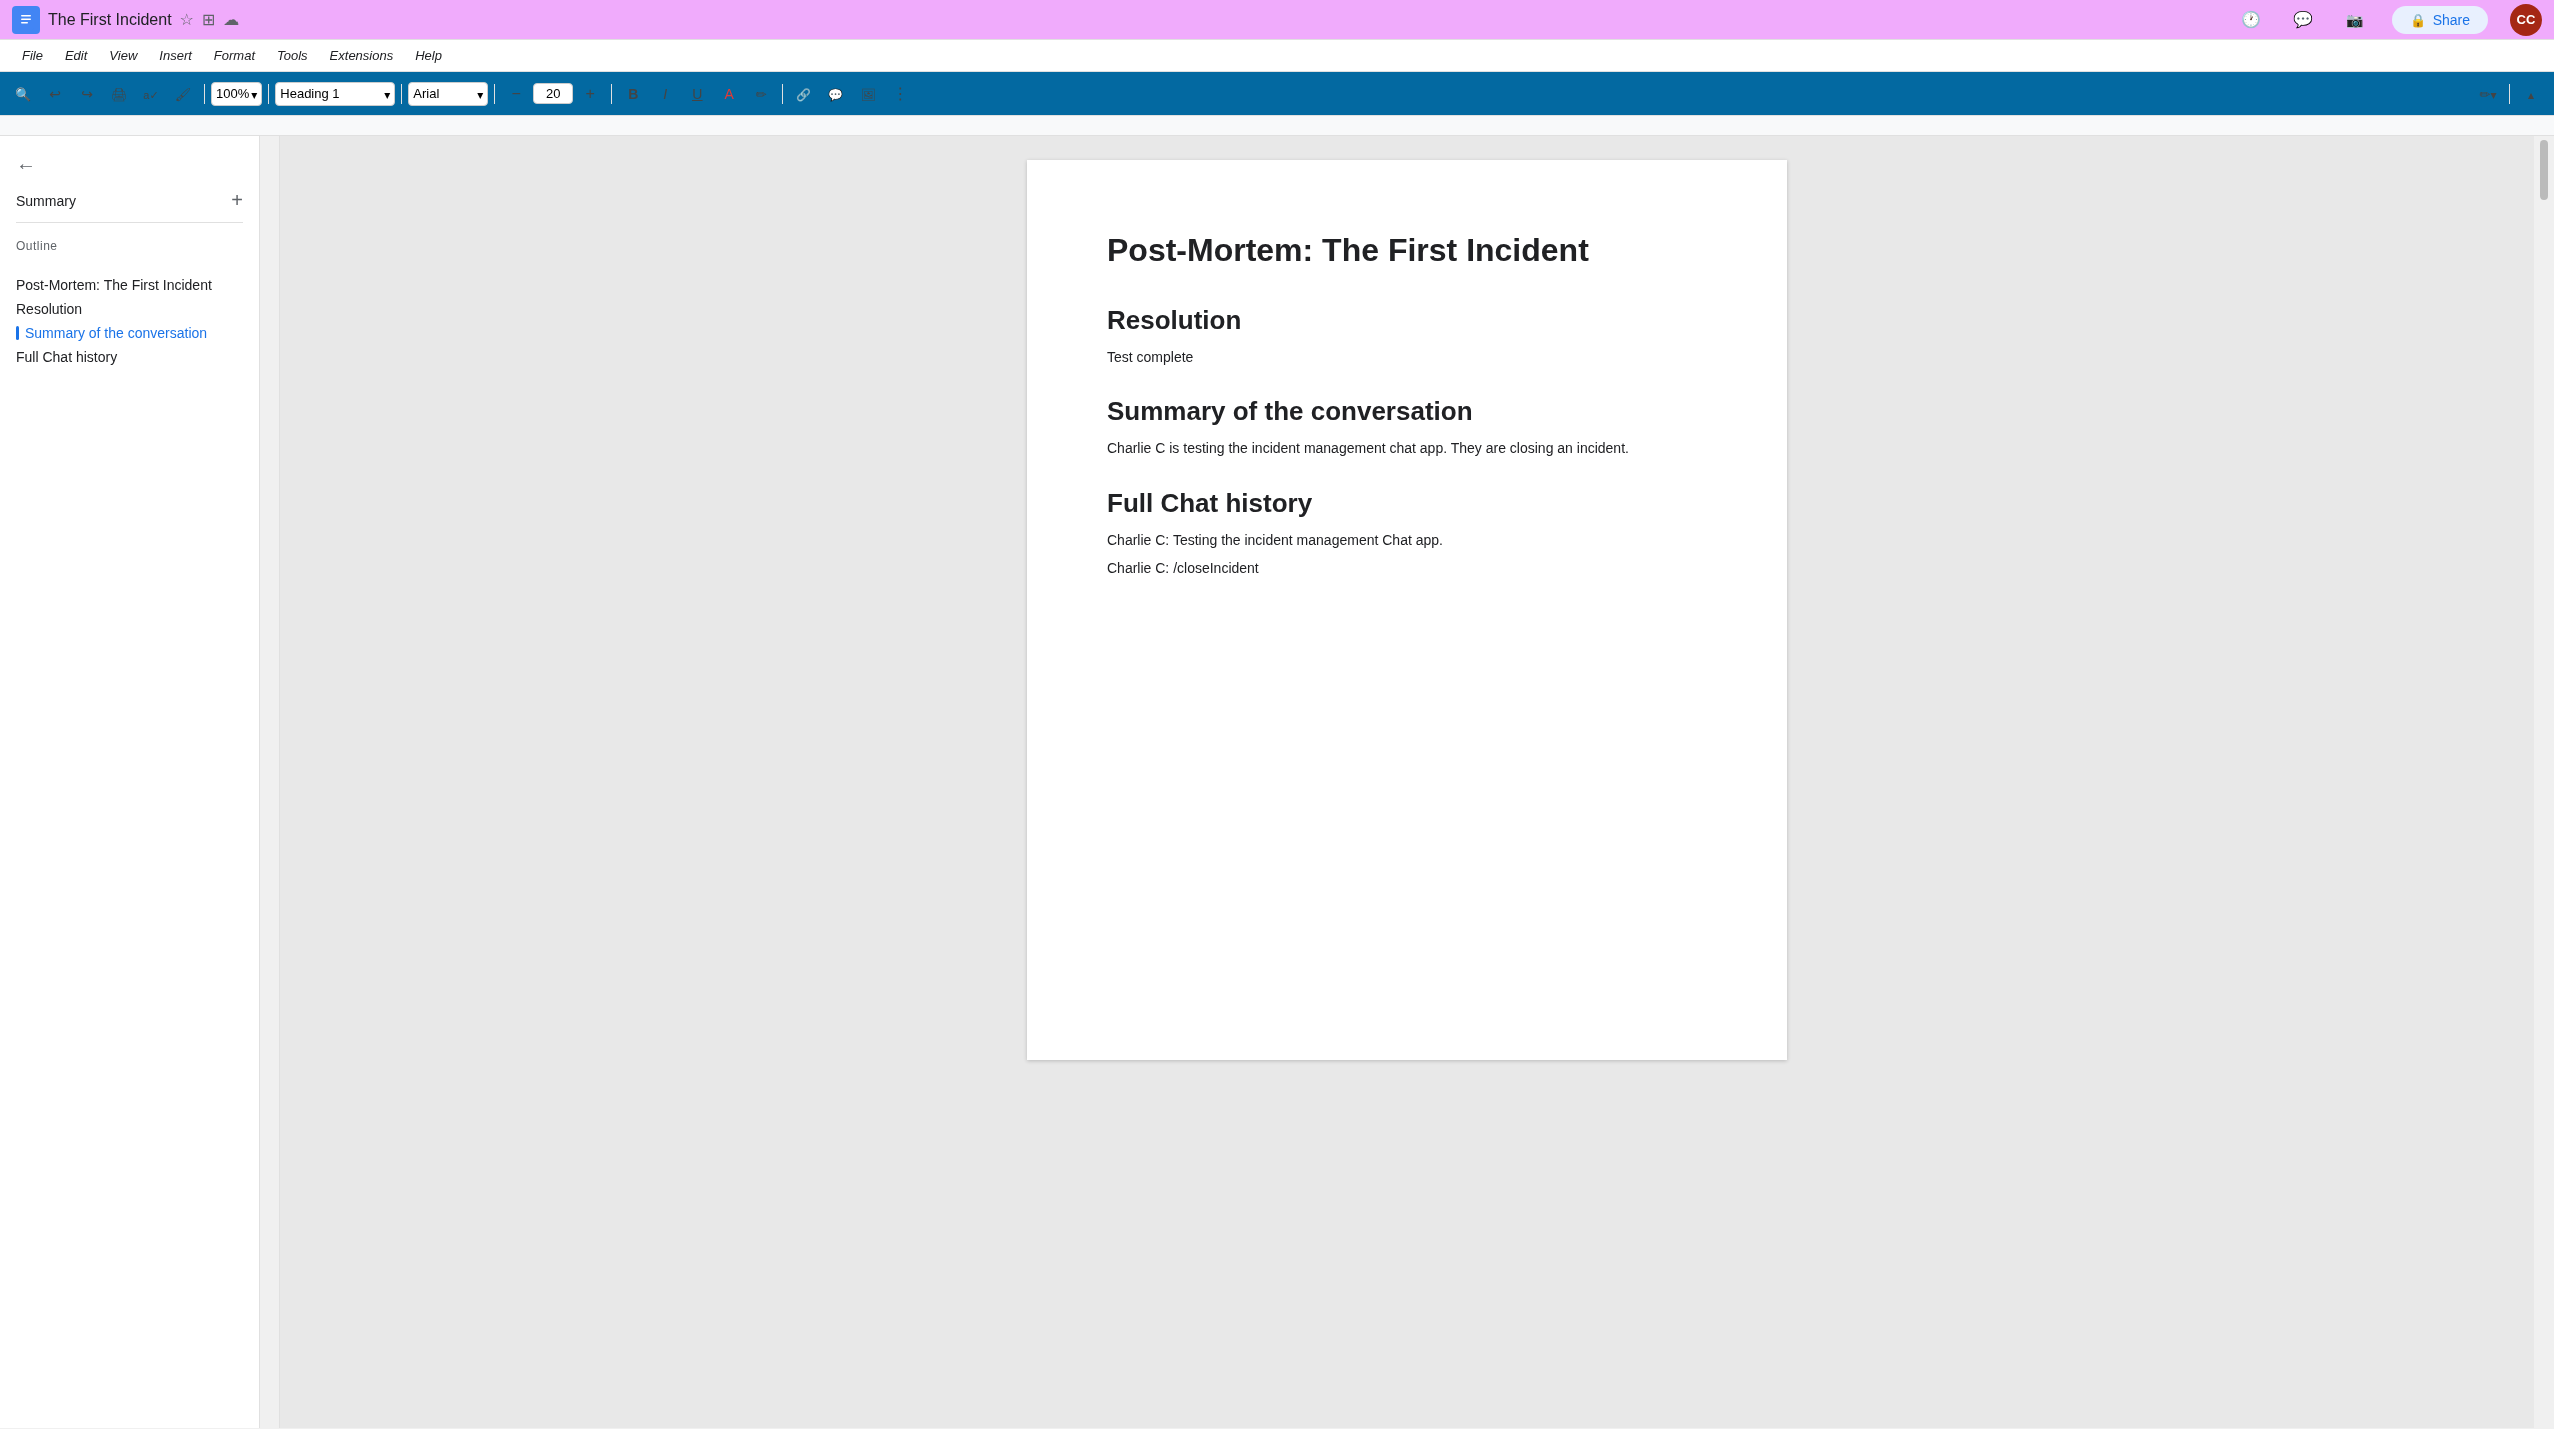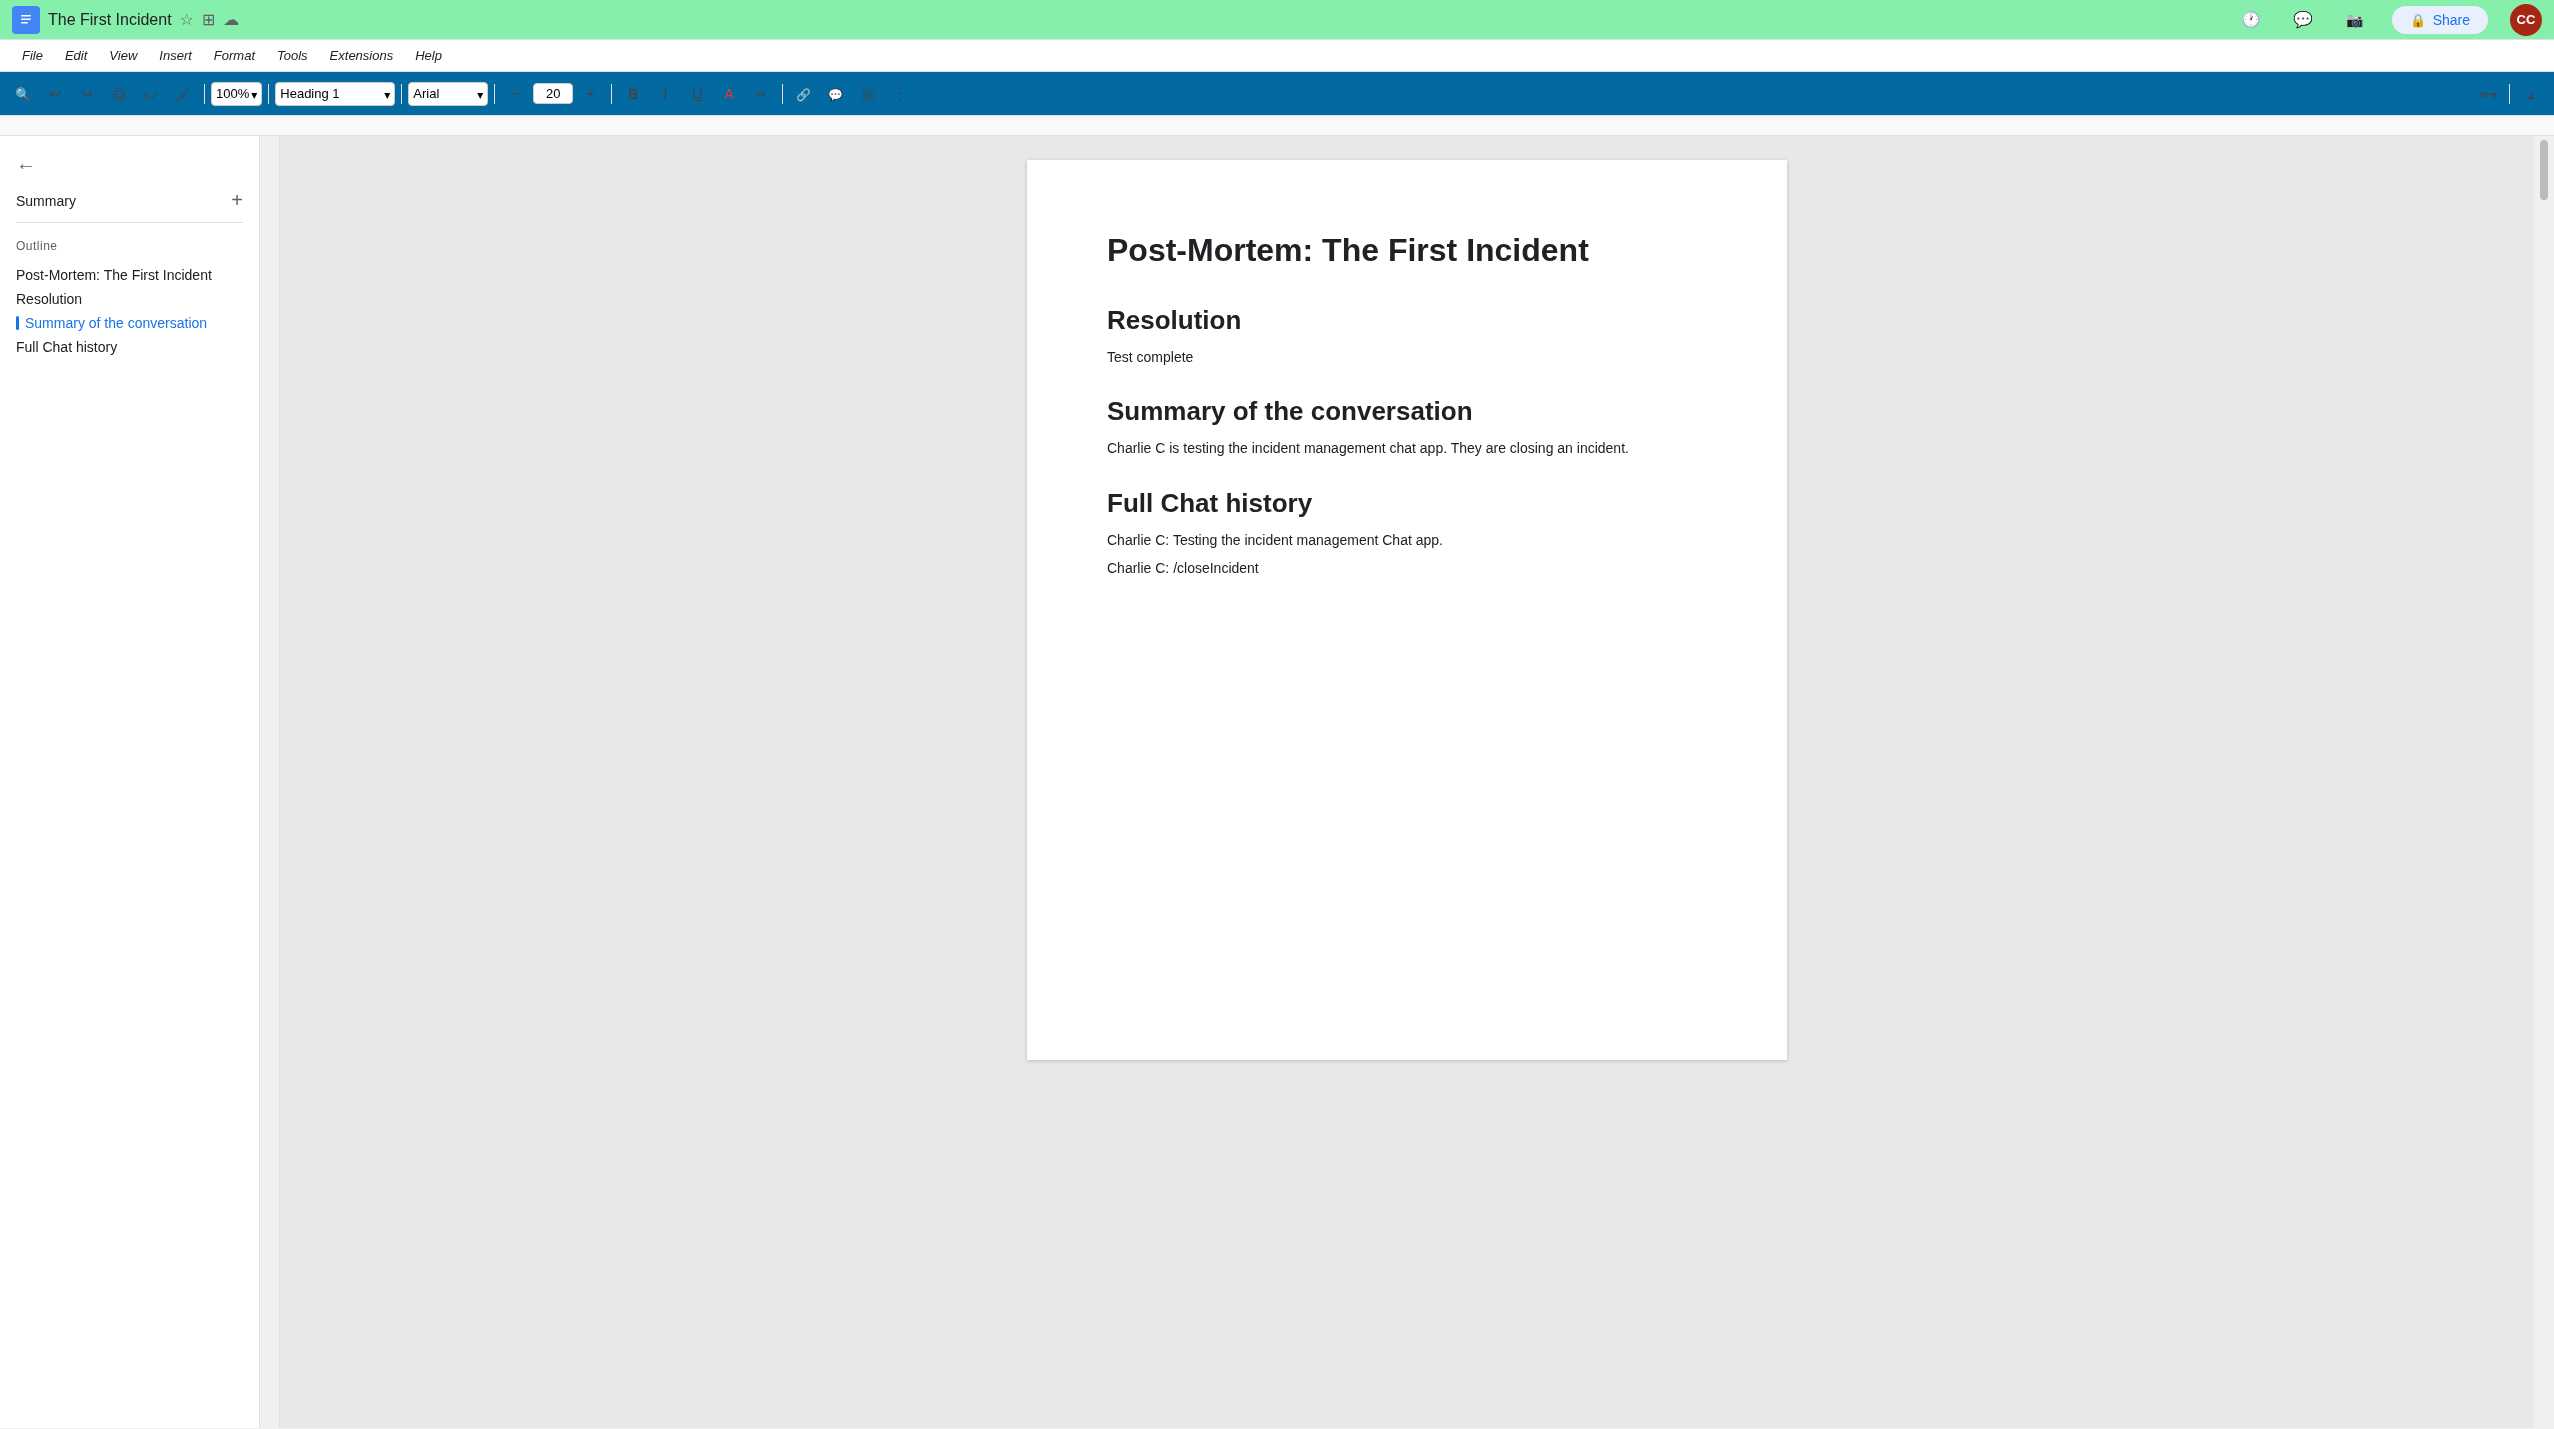--- a/index.html
+++ b/index.html
@@ -1,20 +1,20 @@
 <!DOCTYPE html>
 <html><head>
   <meta charset="utf-8">
   <style>
     * { box-sizing: border-box; margin: 0; padding: 0; }
     body { font-family: Arial, sans-serif; background: #f0f0f0; height: 100vh; overflow: hidden; }
 
     
     .title-bar {
-      background: #86efac;
+      background: #f0abfc;
       height: 40px;
       display: flex;
       align-items: center;
       padding: 0 12px;
       border-bottom: 1px solid #e0e0e0;
     }
     .title-bar-left { display: flex; align-items: center; gap: 8px; flex: 1; }
     .doc-icon { width: 28px; height: 28px; background: #4285f4; border-radius: 4px; display: flex; align-items: center; justify-content: center; color: white; font-size: 14px; font-weight: bold; flex-shrink: 0; }
     .doc-title { font-size: 16px; color: #202124; font-weight: 400; }
     .title-icon { color: #5f6368; font-size: 16px; cursor: pointer; }
@@ -104,21 +104,21 @@
       overflow-y: auto;
     }
     .sidebar-back { color: #5f6368; font-size: 20px; cursor: pointer; margin-bottom: 14px; display: block; }
     .sidebar-section-header {
       display: flex; align-items: center; justify-content: space-between;
       margin-bottom: 8px;
     }
     .sidebar-section-title { font-size: 14px; color: #202124; font-weight: 400; }
     .sidebar-add-btn { color: #5f6368; font-size: 20px; cursor: pointer; border: none; background: transparent; }
     .sidebar-divider { border: none; border-top: 1px solid #e0e0e0; margin: 10px 0 16px 0; }
-    .outline-label { font-size: 12px; color: #5f6368; margin-bottom: 10px; font-weight: 500; letter-spacing: 0.5px; }
+    .outline-label { font-size: 12px; color: #5f6368; margin-bottom: 20px; font-weight: 500; letter-spacing: 0.5px; }
     .outline-item {
       font-size: 14px;
       color: #202124;
       padding: 4px 0;
       cursor: pointer;
     }
     .outline-item.active {
       color: #1a73e8;
       display: flex; align-items: center; gap: 6px;
     }

